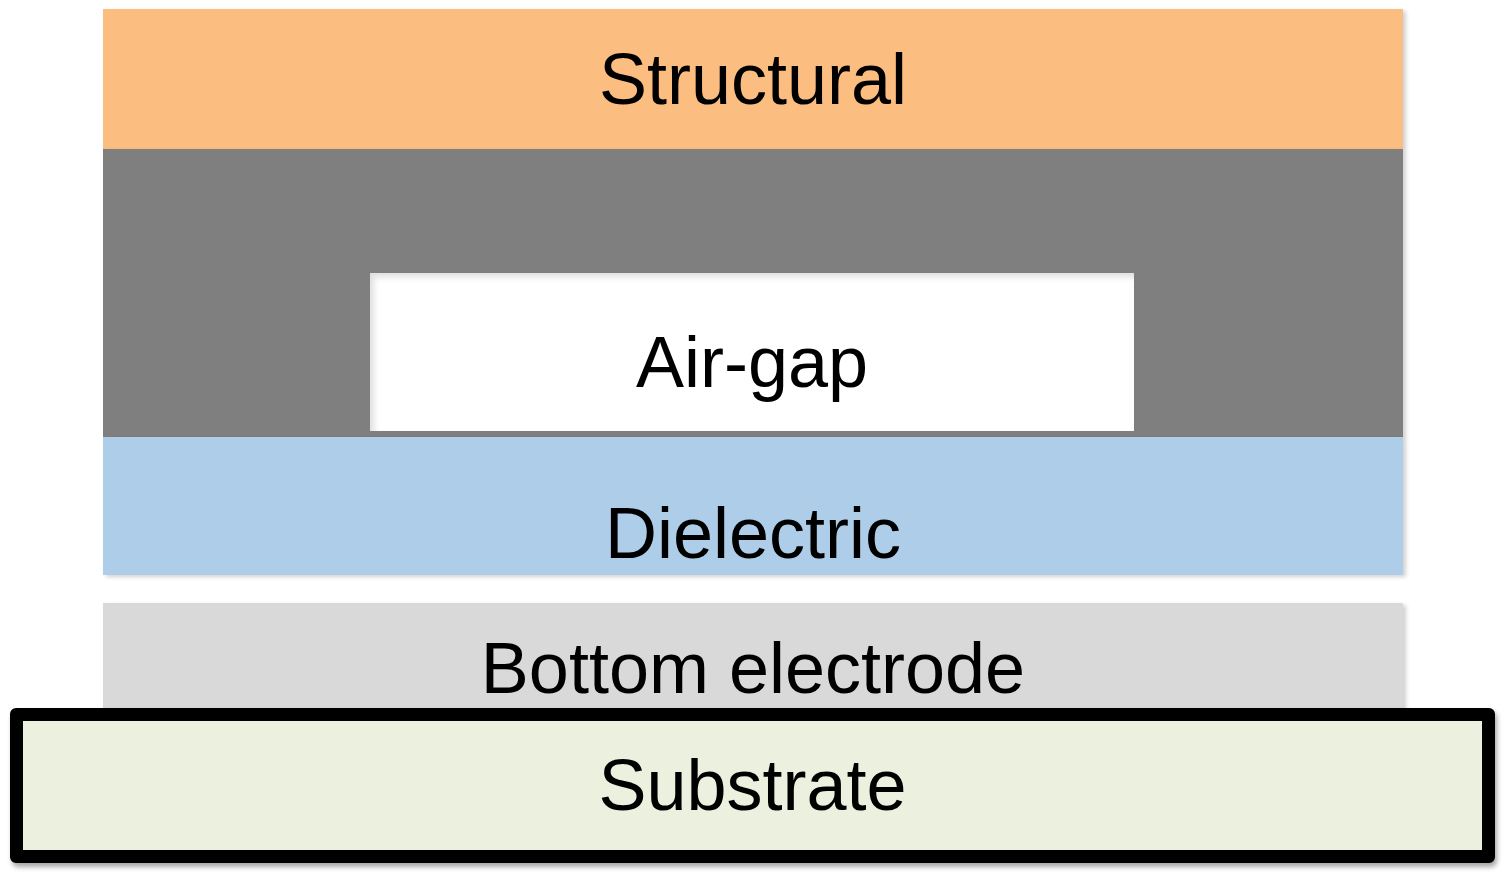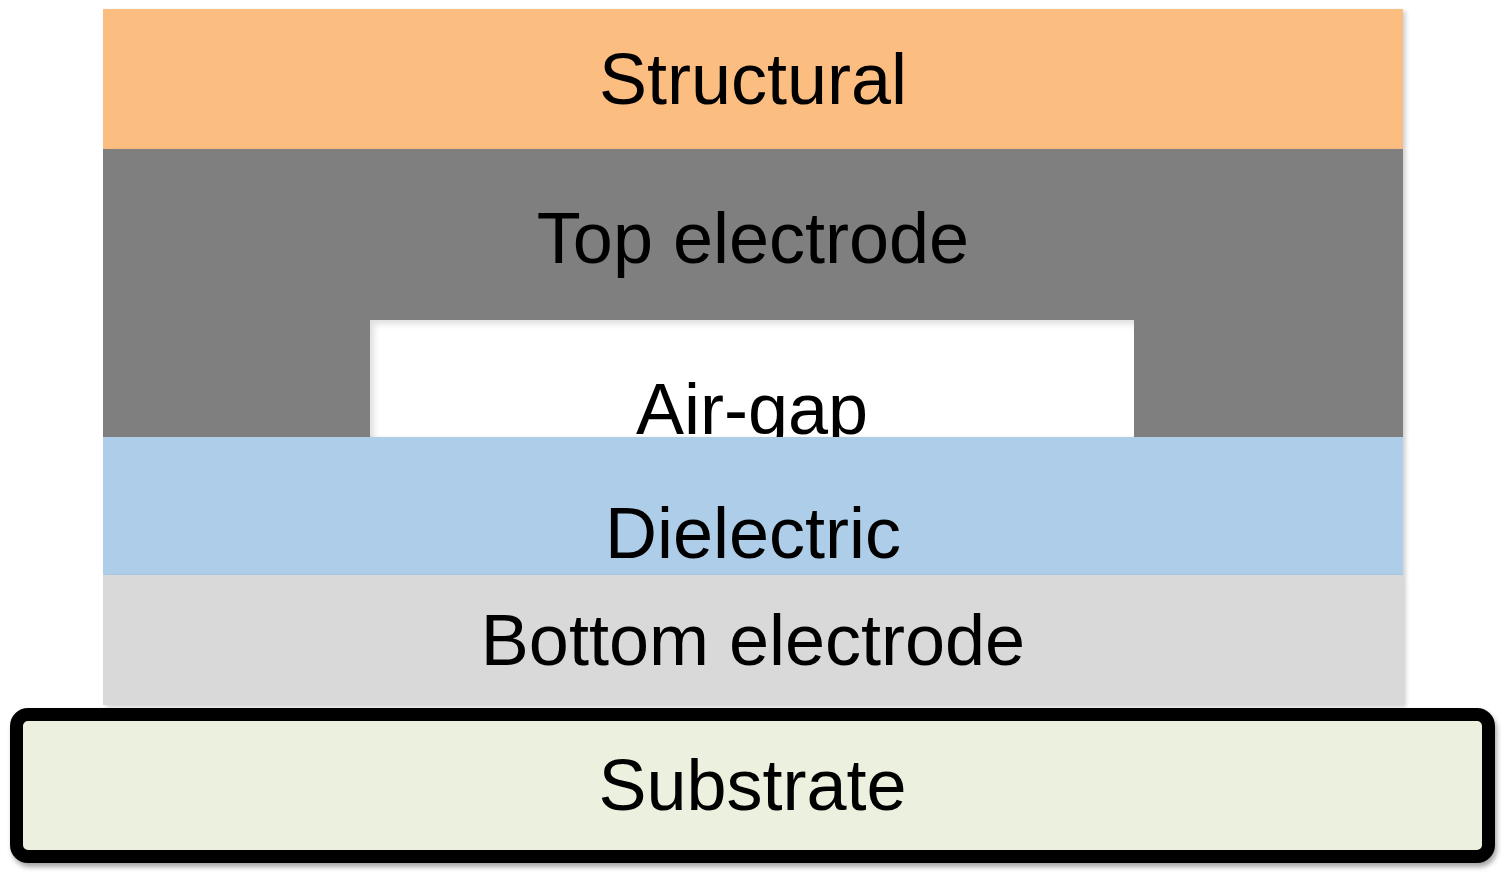--- a/index.html
+++ b/index.html
@@ -39,66 +39,65 @@
   #layer-top-electrode .layer-label {
     position: absolute;
     top: 48px;
     left: 0;
     right: 0;
     text-align: center;
   }
   #air-gap {
     position: absolute;
     left: 267px;
-    bottom: 0;
+    bottom: 6px;
     width: 764px;
-    height: 117px;
+    height: 158px;
     display: flex;
     align-items: center;
     justify-content: center;
     box-shadow: inset 4px 4px 6px rgba(0,0,0,0.13);
   }
   #substrate {
     position: absolute;
     left: 10px;
     top: 708px;
     width: 1485px;
     height: 155px;
     box-sizing: border-box;
     border-style: solid;
     border-width: 13px;
-    border-radius: 18px;
+    border-radius: 6px;
     display: flex;
     align-items: center;
     justify-content: center;
     box-shadow: 2px 4px 5px rgba(0,0,0,0.35);
     z-index: 3;
   }
 </style>
 </head>
 <body>
 
 <div class="canvas">
 
   <div class="layer" id="layer-structural" style="background-color: rgb(251, 189, 128);">
     <span class="layer-label">Structural</span>
   </div>
 
   <div class="layer" id="layer-top-electrode" style="background-color: rgb(127, 127, 127);">
-    <span class="layer-label">Top electrode</span>
     <div id="air-gap" style="background-color: rgb(255, 255, 255);">
       <span class="layer-label">Air-gap</span>
     </div>
   </div>
 
   <div class="layer" id="layer-dielectric" style="background-color: rgb(174, 205, 232); align-items: flex-end;">
     <span class="layer-label">Dielectric</span>
   </div>
 
-  <div class="layer" id="layer-bottom-electrode" style="background-color: rgb(217, 217, 217);">
+  <div class="layer" id="layer-bottom-electrode" style="background-color: rgb(217, 217, 217); margin-top: 28px;">
     <span class="layer-label">Bottom electrode</span>
   </div>
 
   <div id="substrate" style="background-color: rgb(235, 241, 222); border-color: rgb(0, 0, 0);">
     <span class="layer-label">Substrate</span>
   </div>
 
 </div>
 
 </body></html>

